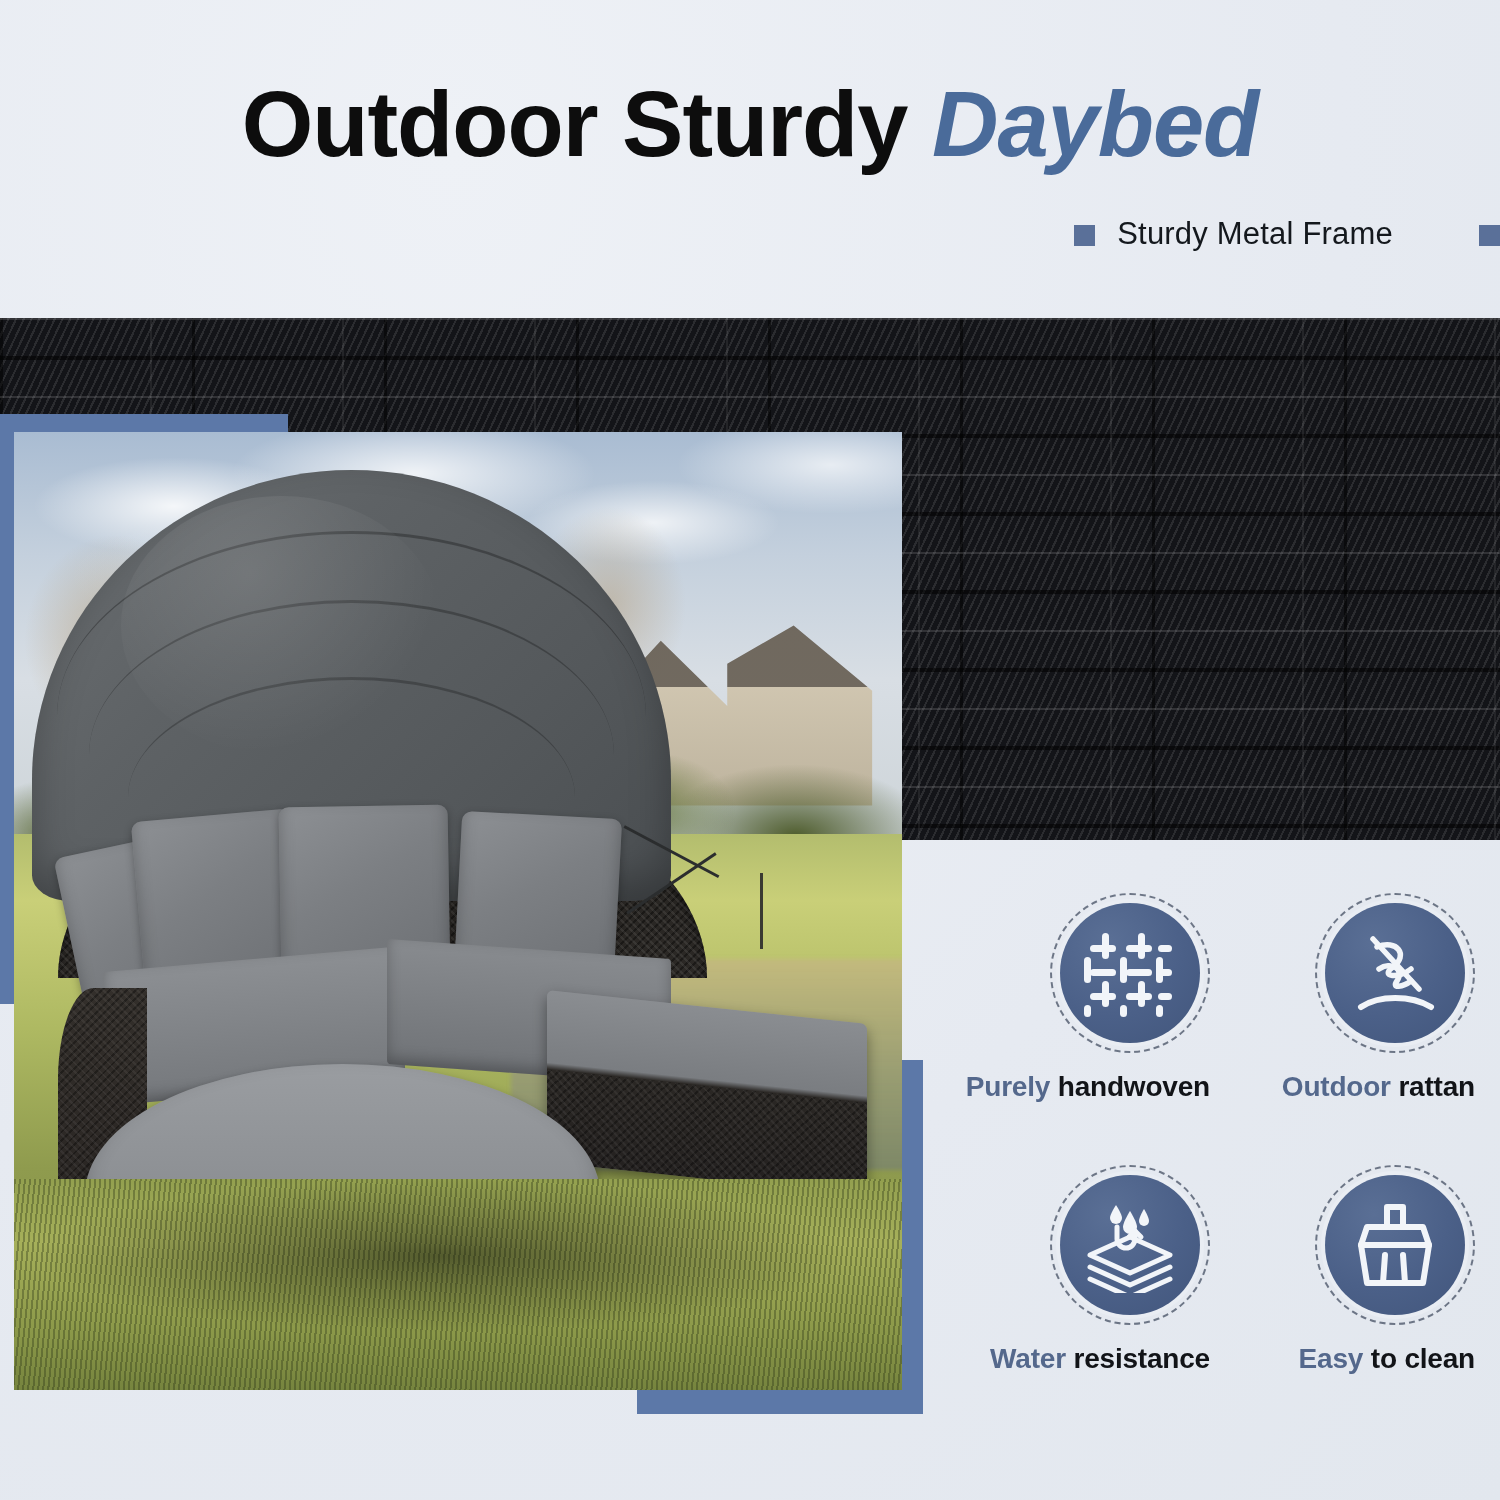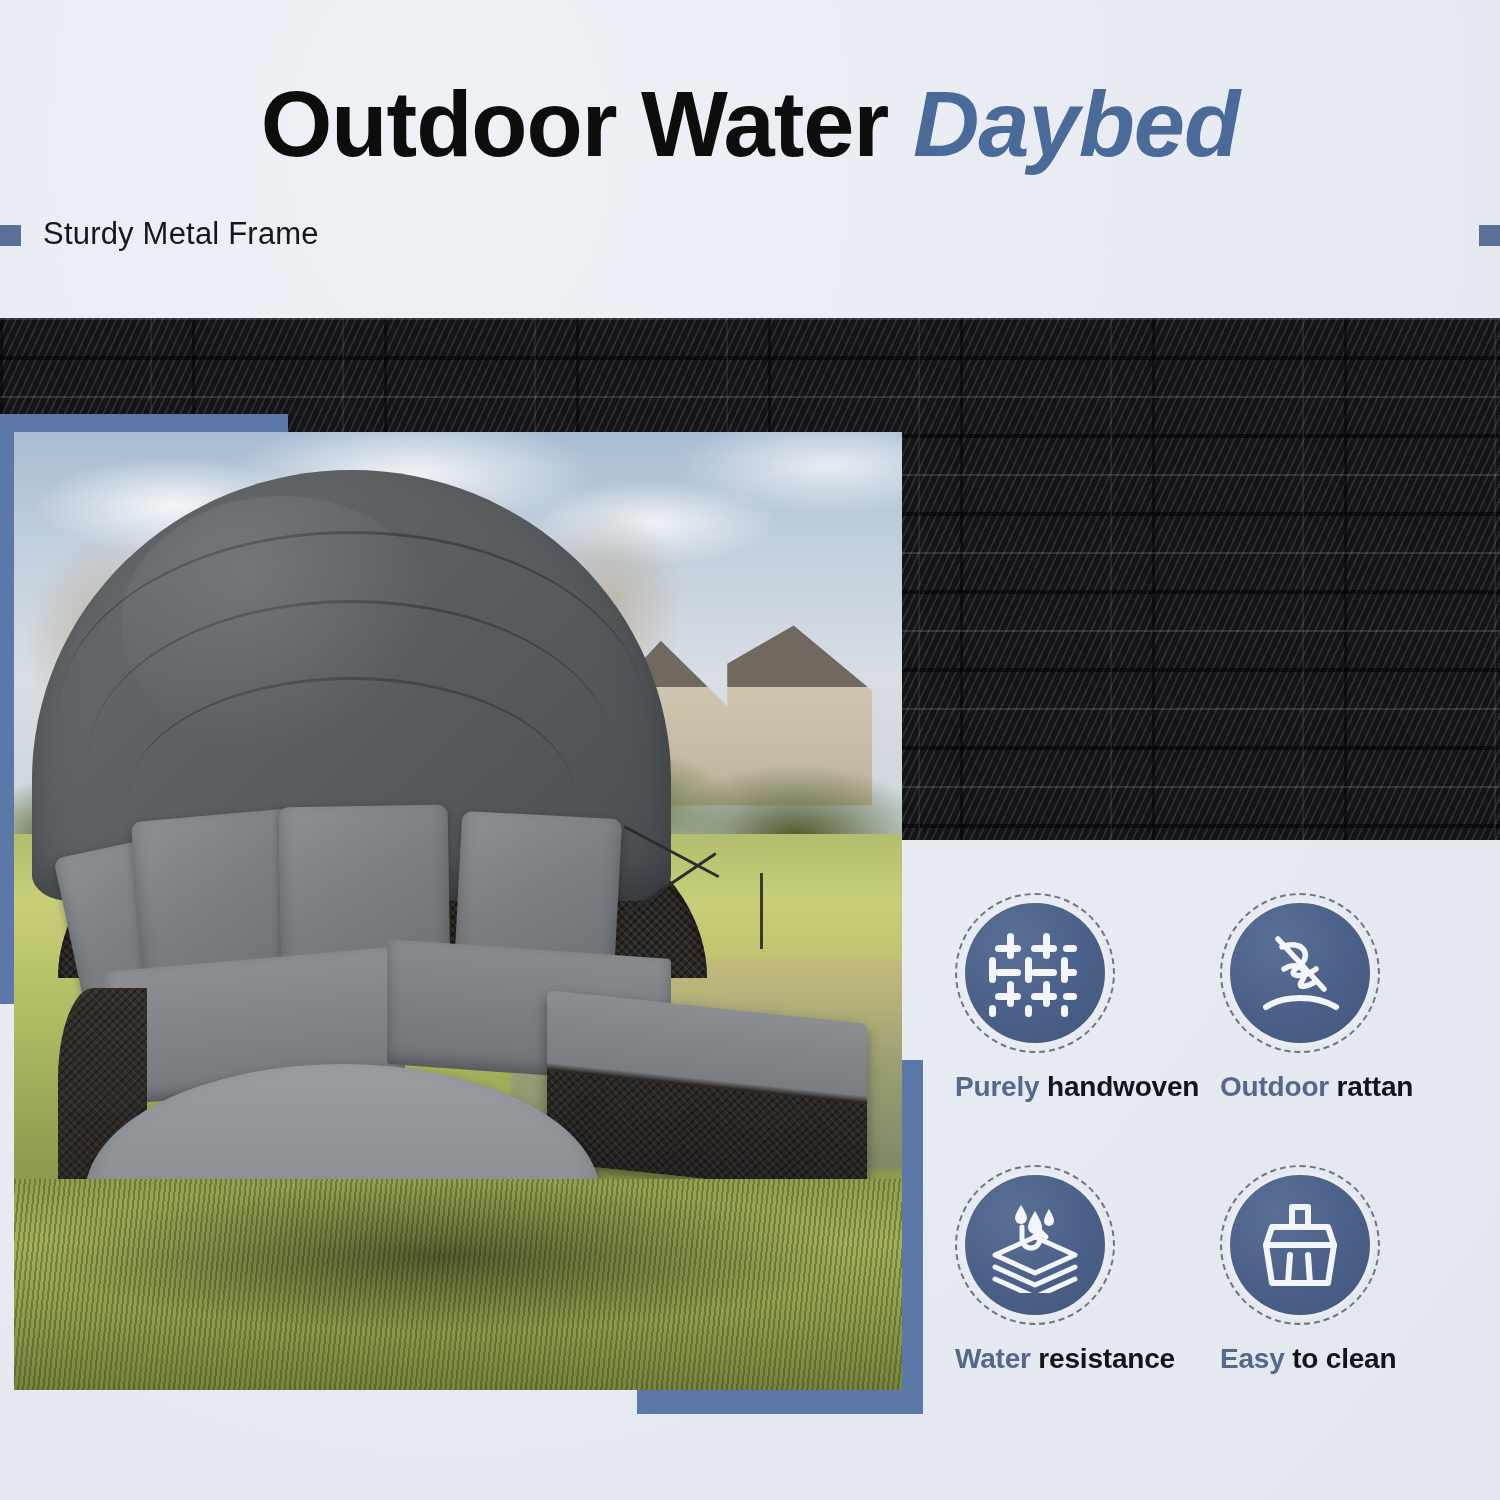--- a/index.html
+++ b/index.html
@@ -23,21 +23,21 @@
     text-align:center;
     font-size:92px; font-weight:700; letter-spacing:-1px;
     line-height:1.0;
     white-space:nowrap;
   }
   .title .t-dark { color:#0d0d0d; }
   .title .t-blue { color:#4a6b9a;font-style:italic; }
 
   .bullets {
     position:absolute; top:216px; left:0; width:1500px;
-    display:flex; justify-content:space-between; align-items:center;
+    display:flex; justify-content:flex-end; align-items:center;
     gap:86px;
   }
   .bullet { display:flex; align-items:center; gap:22px; }
   .bullet .sq {
     width:21px; height:21px; background:#5a7099; display:block; flex:none;
     margin-top:2px;
   }
   .bullet .bl {
     font-size:31px; color:#14181d; font-weight:400; letter-spacing:0.2px;
     white-space:nowrap;
@@ -297,21 +297,21 @@
 
   
   .features {
     position:absolute; left:955px; top:893px;
     width:520px;
     display:grid;
     grid-template-columns:1fr 1fr;
     row-gap:62px;
     column-gap:10px;
   }
-  .feature { display:flex; flex-direction:column; align-items:flex-start; }
+  .feature { display:flex; flex-direction:column; align-items:flex-end; }
   .fcircle {
     position:relative;
     width:160px; height:160px;
     display:flex; align-items:center; justify-content:center;
   }
   .fcircle .dash {
     position:absolute; inset:0;
     border:2px dashed #3f4a5e;
     border-radius:50%;
     opacity:.72;
@@ -331,21 +331,21 @@
   .flabel .w1 { color:#54688c; }
   .flabel .w2 { color:#121418; }
 </style>
 </head>
 <body>
 
 <div class="page">
 
   <div class="header">
     <div class="title">
-      <span class="t-dark">Outdoor Water</span>
+      <span class="t-dark">Outdoor Sturdy</span>
       <span class="t-blue">Daybed</span>
     </div>
 
     <div class="bullets">
       <div class="bullet">
         <span class="sq"></span>
         <span class="bl">Sturdy Metal Frame</span>
       </div>
       <div class="bullet">
         <span class="sq"></span>

